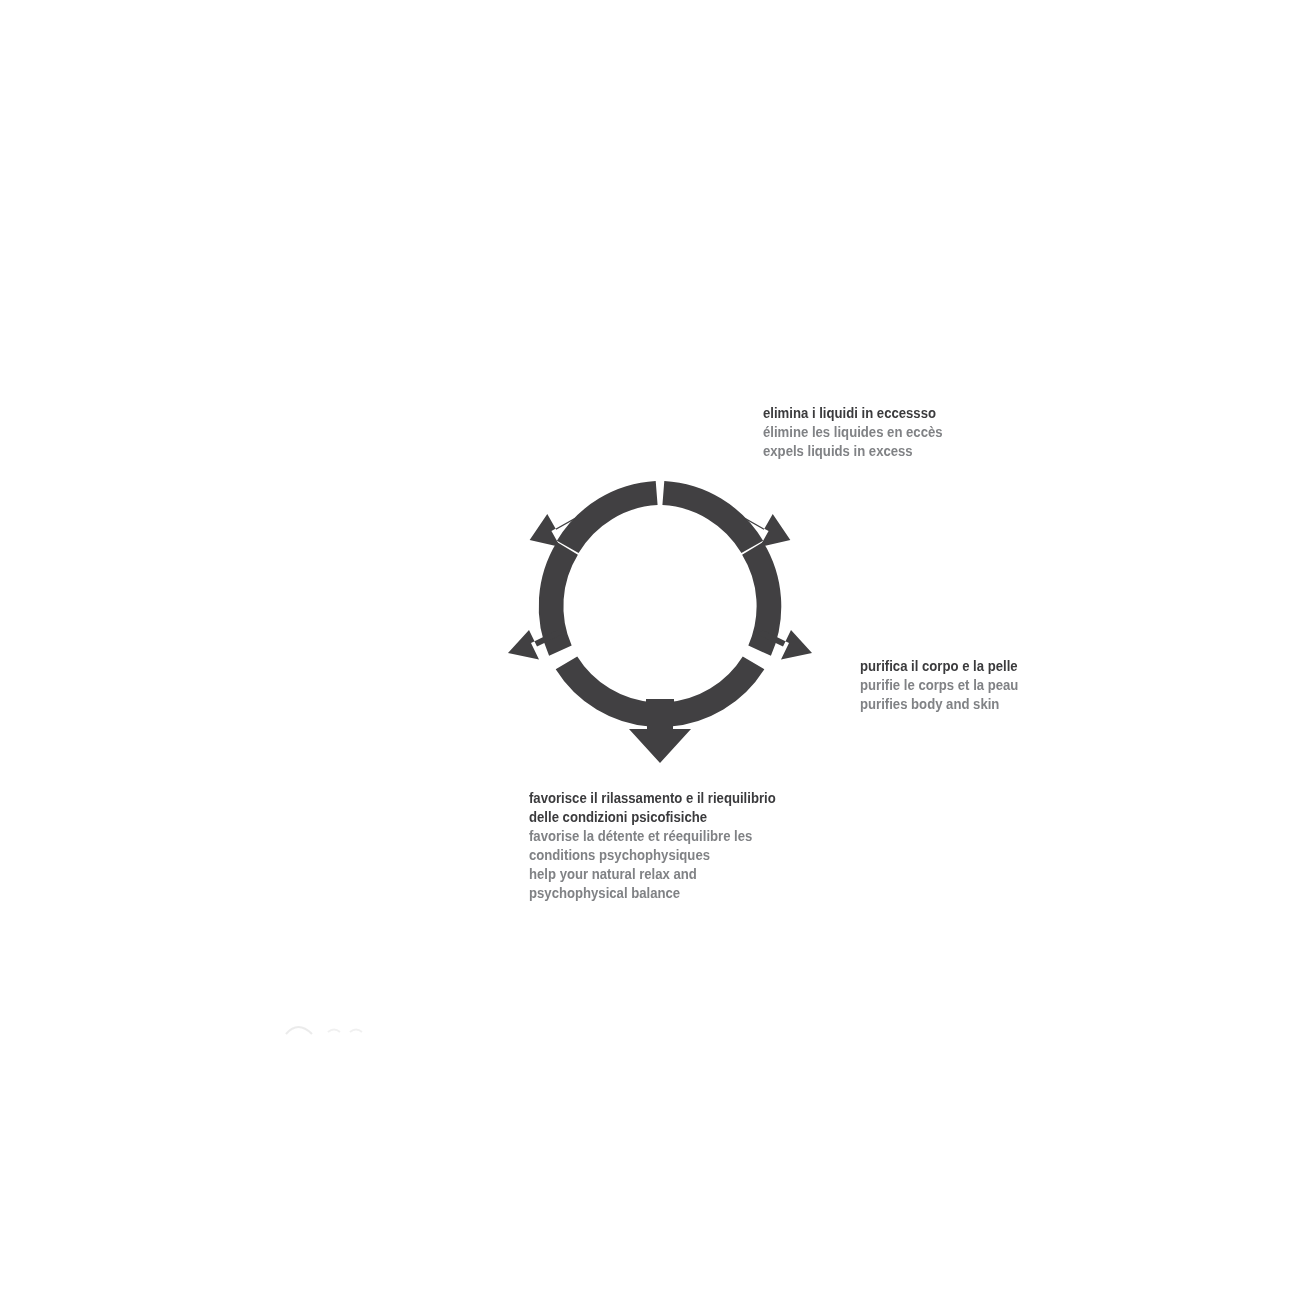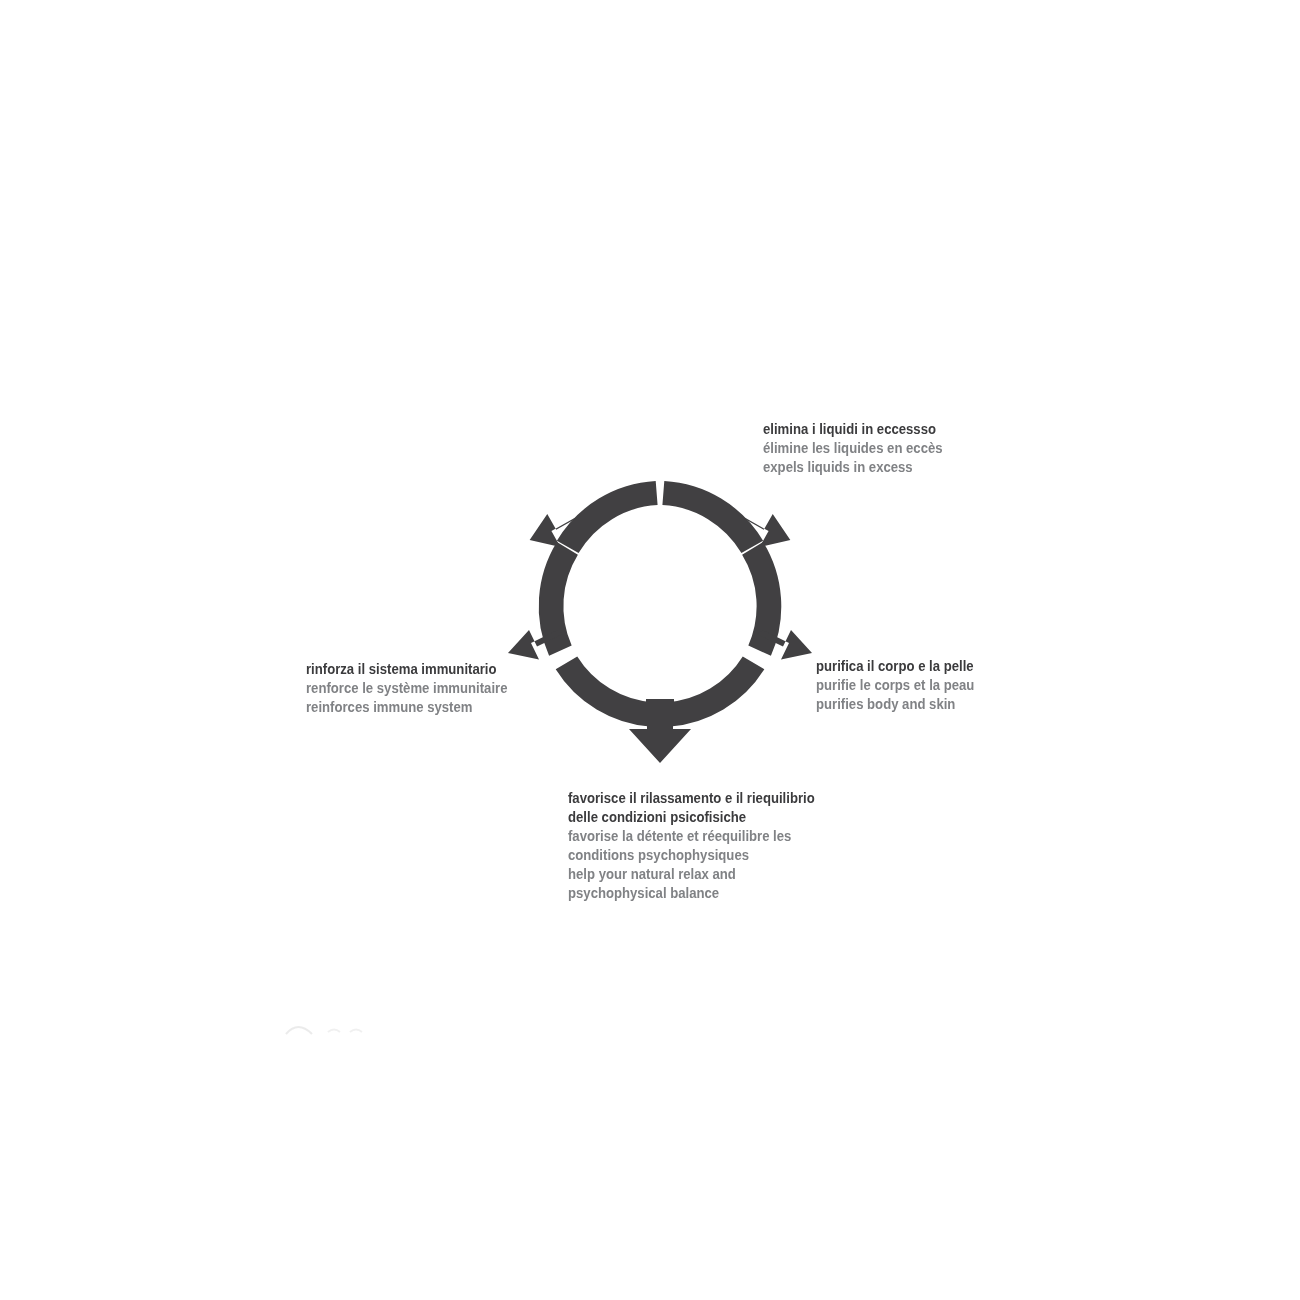--- a/index.html
+++ b/index.html
@@ -69,24 +69,24 @@
     font-stretch: condensed;
     transform: scaleX(0.90);
     transform-origin: left center;
     white-space: pre-wrap;
   }
   .callout .it  { color: #3b3b3d; }
   .callout .fr  { color: #808285; }
   .callout .en  { color: #808285; }
 
   #callout-circulation { left: 425px; top: 404px; width: 330px; }
-  #callout-liquids     { left: 763px; top: 420px; width: 310px; }
+  #callout-liquids     { left: 763px; top: 404px; width: 310px; }
   #callout-immune      { left: 306px; top: 660px; width: 250px; text-align: left; }
-  #callout-purifies    { left: 816px; top: 657px; width: 280px; }
-  #callout-relax       { left: 529px; top: 789px; width: 300px; margin-left: 39px; }
+  #callout-purifies    { left: 860px; top: 657px; width: 280px; }
+  #callout-relax       { left: 529px; top: 789px; width: 300px; }
 
   
   #faint-artifact {
     position: absolute;
     left: 282px;
     top: 1012px;
     width: 95px;
     height: 30px;
     opacity: 0.5;
   }
@@ -207,25 +207,20 @@
   </svg>
 
 
 
   <div class="callout" id="callout-liquids">
     <span class="ln it">elimina i liquidi in eccessso</span>
     <span class="ln fr">élimine les liquides en eccès</span>
     <span class="ln en">expels liquids in excess</span>
   </div>
 
-  <div class="callout" id="callout-immune">
-    <span class="ln it">rinforza il sistema immunitario</span>
-    <span class="ln fr">renforce le système immunitaire</span>
-    <span class="ln en">reinforces immune system</span>
-  </div>
 
   <div class="callout" id="callout-purifies">
     <span class="ln it">purifica il corpo e la pelle</span>
     <span class="ln fr">purifie le corps et la peau</span>
     <span class="ln en">purifies body and skin</span>
   </div>
 
   <div class="callout" id="callout-relax">
     <span class="ln it">favorisce il rilassamento e il riequilibrio delle condizioni psicofisiche</span>
     <span class="ln fr">favorise la détente et réequilibre les conditions psychophysiques</span>

